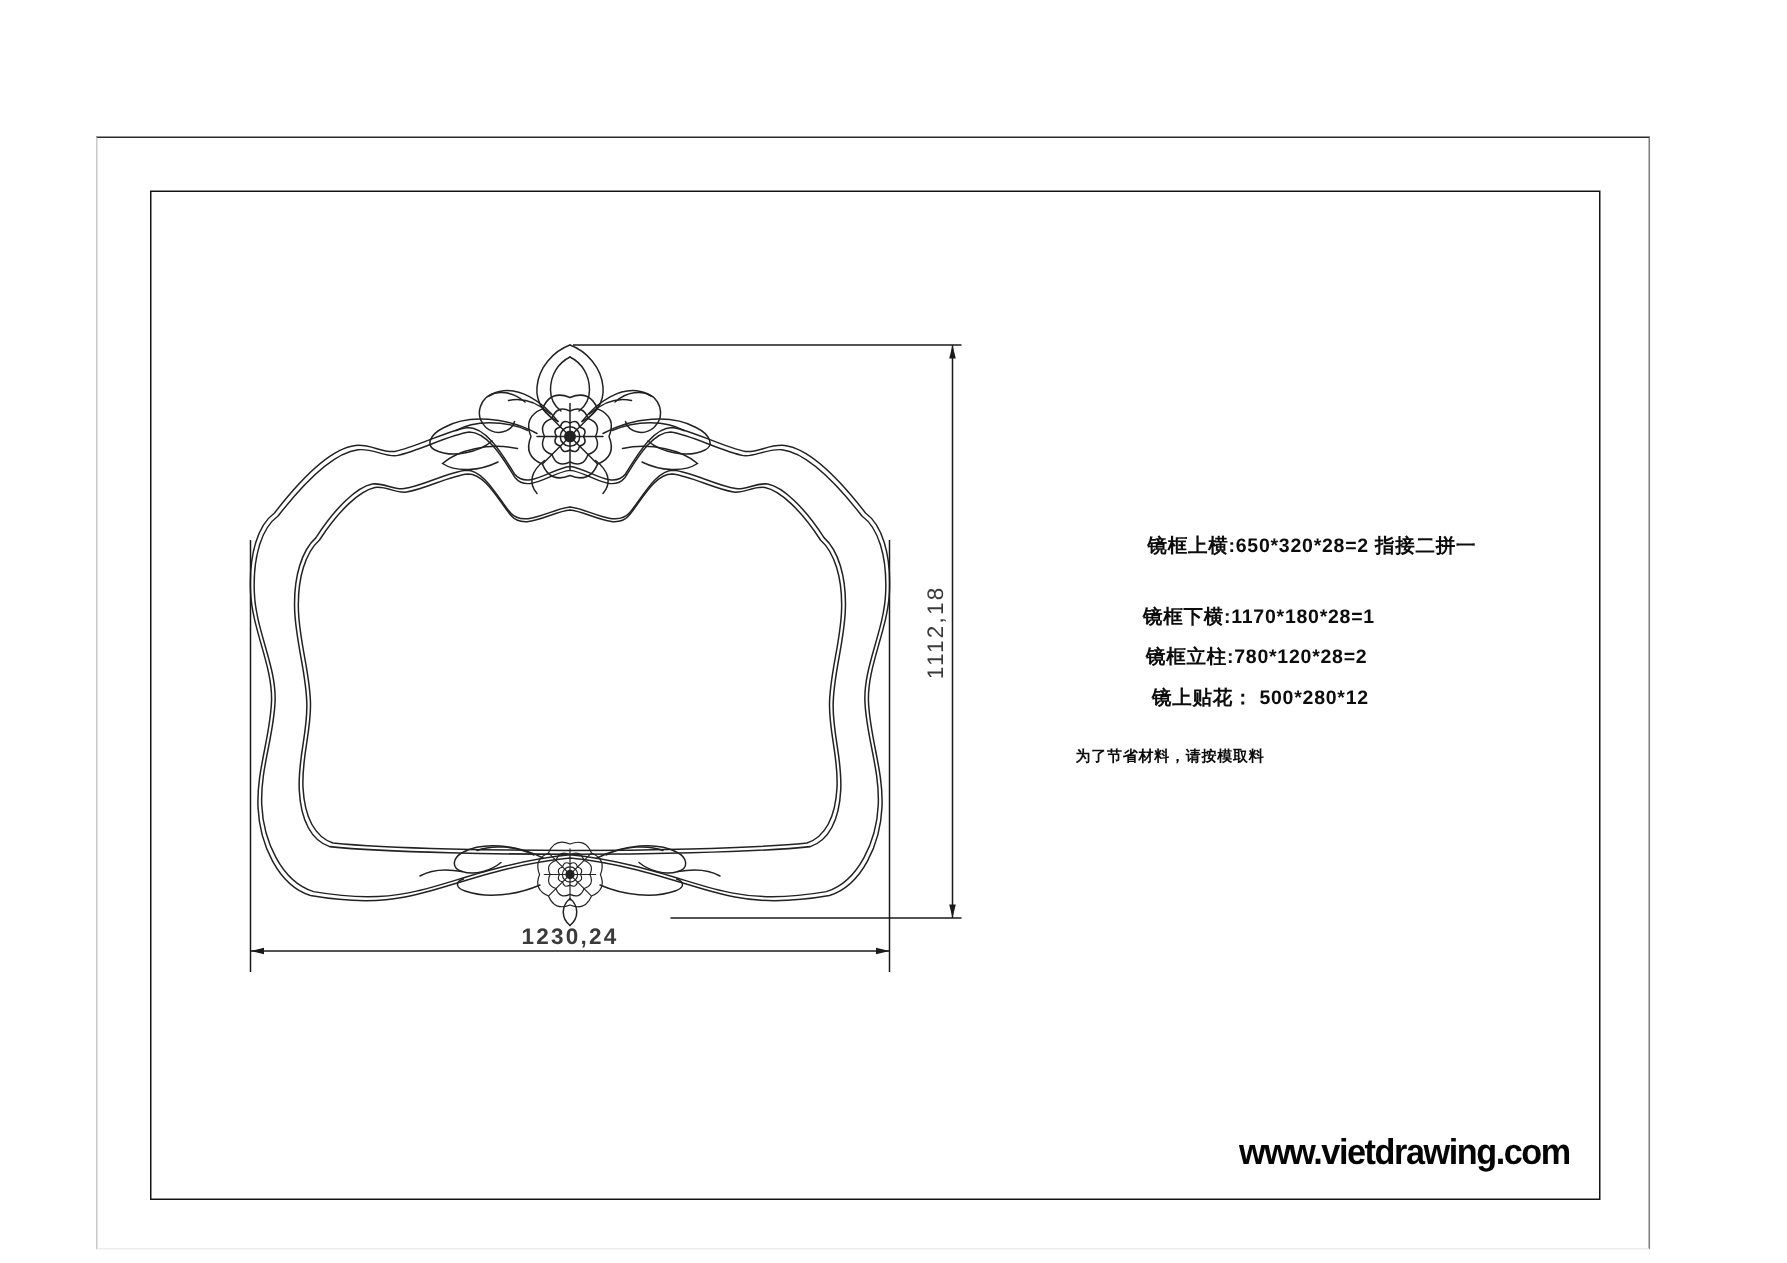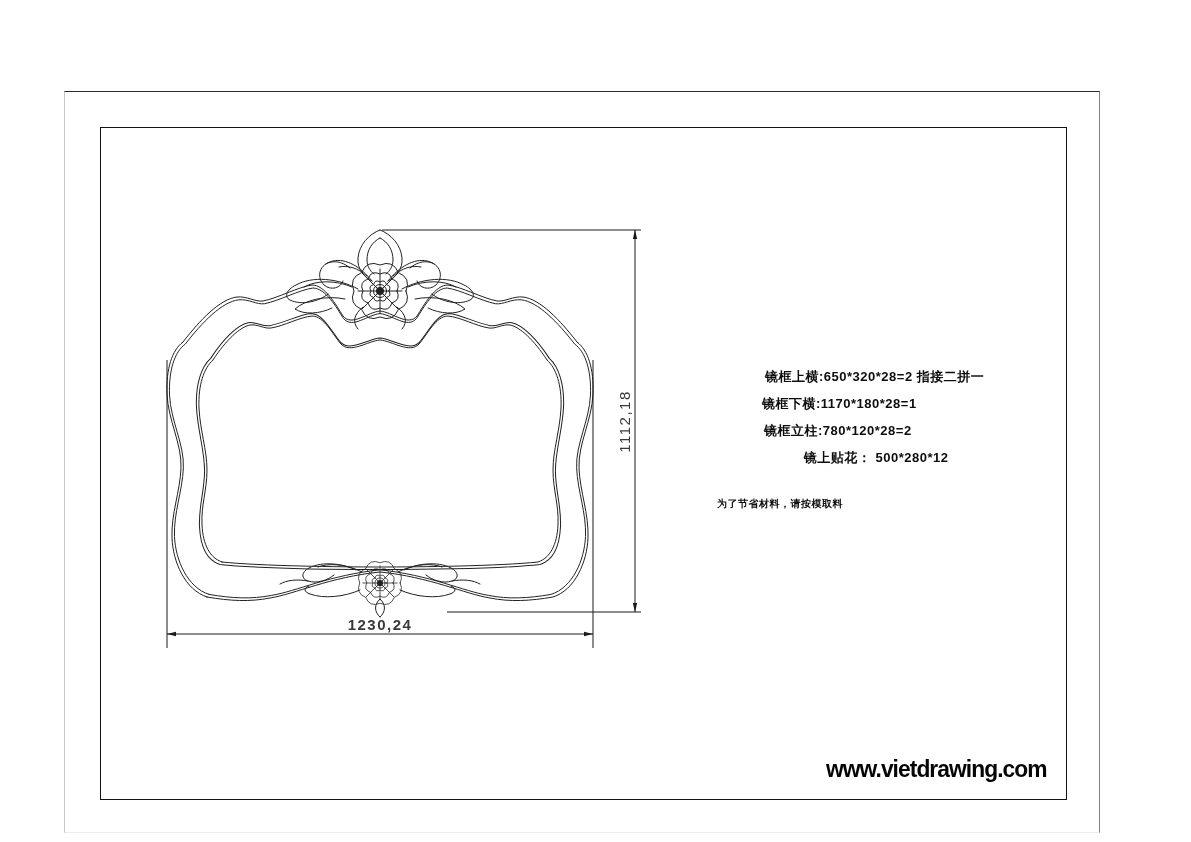--- a/index.html
+++ b/index.html
@@ -26,24 +26,24 @@
     font-family:"Liberation Sans","DejaVu Sans",sans-serif;
     white-space:nowrap;text-align:center;
   }
   .dim-w{left:343px;top:616px;width:74px;font-weight:bold;}
   .dim-h{left:584px;top:413px;width:80px;transform:rotate(-90deg);transform-origin:50% 50%;}
   .cutlist{
     position:absolute;left:761px;top:350px;color:#0d0d0d;
     font-size:13px;font-weight:700;letter-spacing:0.5px;line-height:27px;
     white-space:nowrap;
   }
-  .cutlist .l1{padding-left:4px;margin-top:13px;}
-  .cutlist .l2{padding-left:1px;}
+  .cutlist .l1{padding-left:4px;}
+  .cutlist .l2{padding-left:1px;margin-top:20px;}
   .cutlist .l3{padding-left:3px;}
-  .cutlist .l4{padding-left:7px;text-align:center;}
+  .cutlist .l4{padding-left:7px;}
   .material-note{
     position:absolute;left:717px;top:497px;color:#0d0d0d;
     font-size:10px;font-weight:700;letter-spacing:0.5px;white-space:nowrap;
   }
   .watermark{
     position:absolute;left:826px;top:755px;color:#050505;
     font-size:24px;font-weight:800;letter-spacing:-1px;white-space:nowrap;
     transform:scaleX(0.95);transform-origin:left center;
   }
 </style>

